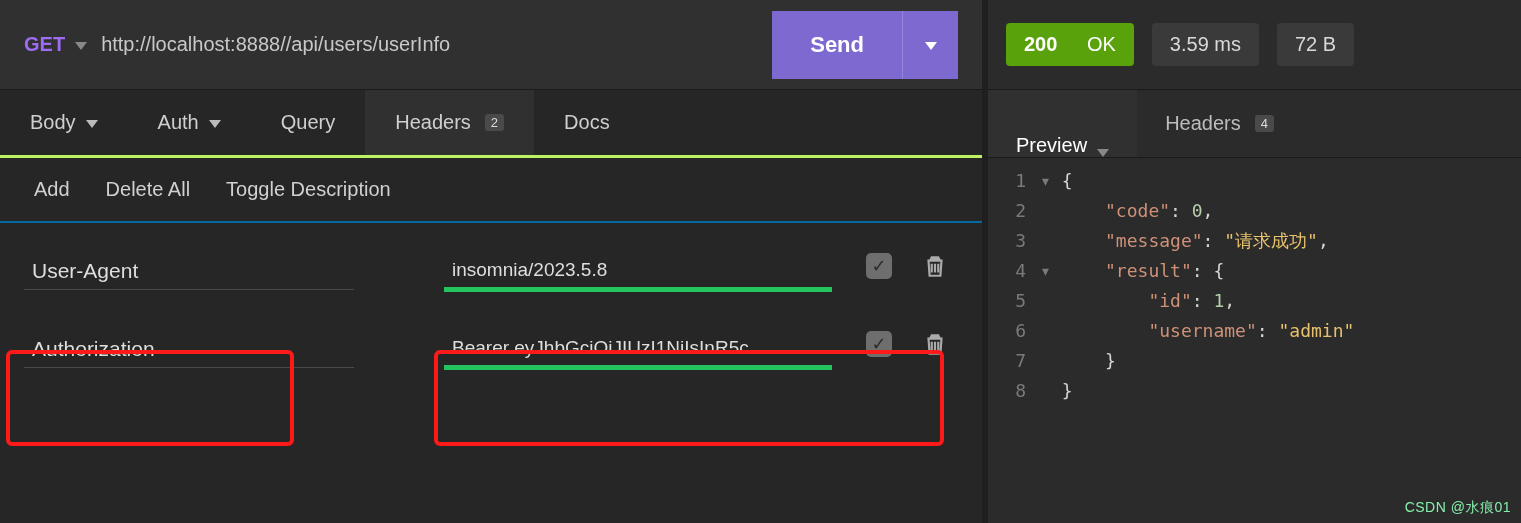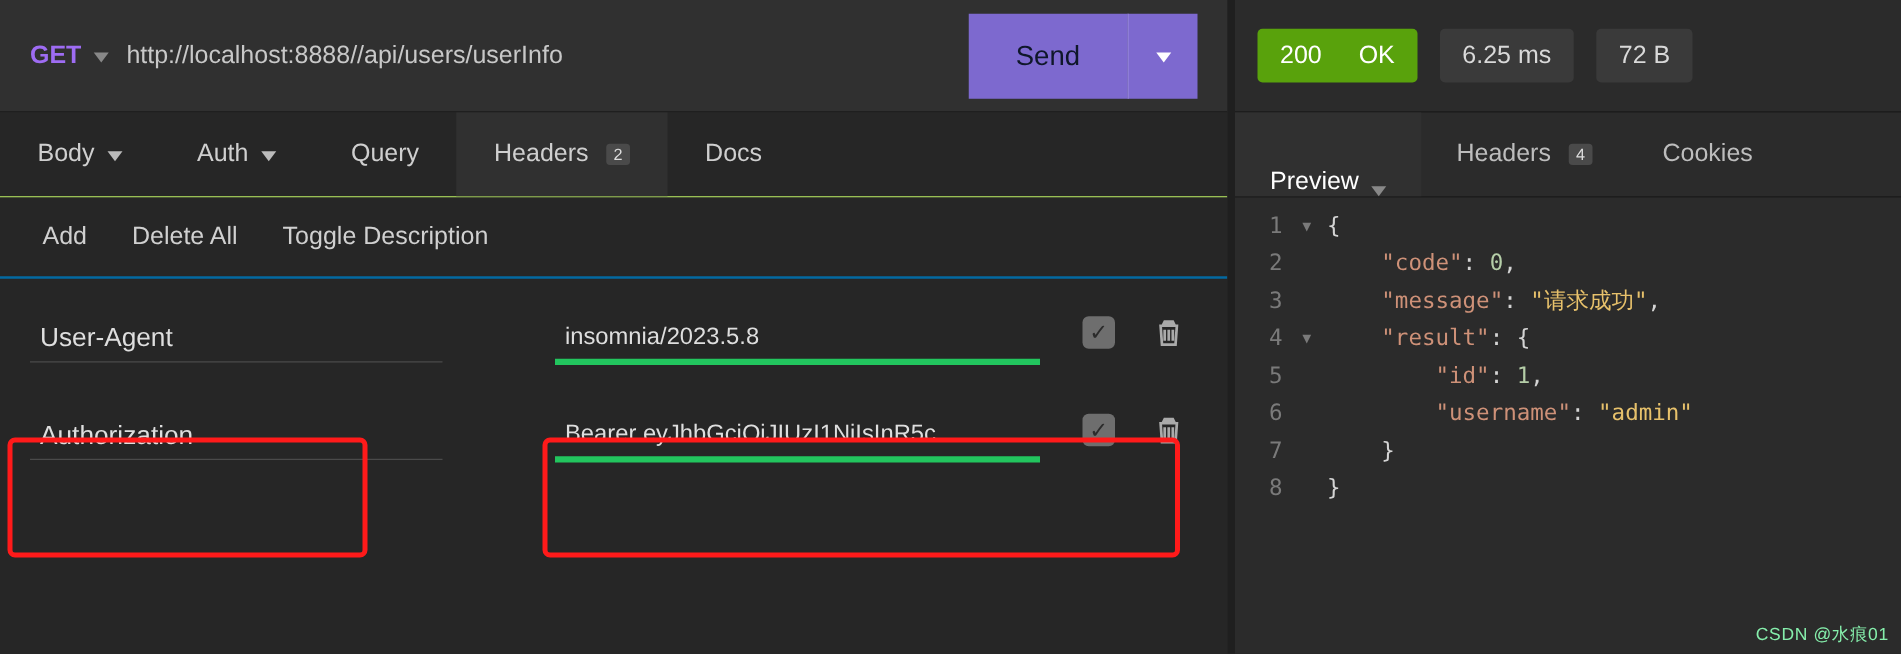--- a/index.html
+++ b/index.html
@@ -26,30 +26,30 @@
     display:flex; align-items:center; gap:10px;
   }
   .caret-down {
     width: 0; height: 0; border-left: 6px solid transparent;
     border-right: 6px solid transparent; border-top: 8px solid #888;
     margin-top: 3px;
   }
   .url { flex: 1; background: transparent; border: none; color: #c8c8c8; font-size: 20px; outline: none; }
   .sendgroup { display:flex; height:68px; }
   .btn-send {
-    background:#7d69cf; color:#0f172a; border:none; font-size: 22px;
-    padding: 0 38px; display:flex; align-items:center;
+    background:#7d69cf; color:#ffffff; border:none; font-size: 22px;
+    padding: 0 38px; display:flex; align-items:center;font-weight:bold;
   }
   .btn-send-caret {
     width:56px; background:#7d69cf; display:flex; align-items:center; justify-content:center;
     border-left:1px solid #9483db;
   }
   .btn-send-caret .caret-down{ border-top-color:#fff; }
   
-  .req-tabs { display:flex; height:68px; background:#262626; border-bottom:1px solid #bef264; }
+  .req-tabs { display:flex; height:68px; background:#262626; border-bottom:3px solid #bef264; }
   .req-tab {
     padding:0 30px; display:flex; align-items:center; gap:10px; color:#cfcfcf;
     font-size:20px; position:relative;
   }
   .req-tab.active { background:#303030; }
   .req-tab .caret-down{ border-top-color:#bbb; }
   .badge {
     font-size:13px; background:#4a4a4a; color:#ddd; padding:1px 6px;
     border-radius:3px; margin-left:4px; vertical-align:super;
   }
@@ -82,21 +82,21 @@
     position:absolute; border:4px solid #ff1a1a; border-radius:6px; pointer-events:none;
   }
   
   .response-pane { flex:1; display:flex; flex-direction:column; background:#2b2b2b; border-left:6px solid #1f1f1f; }
   .resp-status {
     height:90px; display:flex; align-items:center; padding:0 18px; gap:18px;
     border-bottom:1px solid #1a1a1a;
   }
   .pill { padding:10px 18px; border-radius:4px; font-size:20px; background:#3a3a3a; color:#d9d9d9; }
   .pill-ok { background:#59a20c; color:#fff; font-weight:400; }
-  .pill-ok b { font-weight:400; }
+  .pill-ok b { font-weight:700; }
   .resp-tabs { display:flex; height:68px; border-bottom:1px solid #1a1a1a; }
   .resp-tab { padding:0 28px; display:flex; align-items:center; gap:10px; font-size:20px; color:#bdbdbd; }
   .resp-tab.active { color:#fff; background:#303030;align-items:flex-end; }
   
   .code {
     font-family: "Consolas","Menlo",monospace; font-size:18px; line-height:30px;
     padding:8px 0 0 0; white-space:pre;
   }
   .gut { display:inline-block; width:52px; text-align:right; color:#7a7a7a; padding-right:14px; }
   .fold { color:#7a7a7a; }
@@ -176,35 +176,32 @@
       </div>
     </div>
   </div>
 
   <div class="response-pane">
     <div class="resp-status">
       <div class="pill pill-ok">
         <b>200</b>
         <span style="margin-left:24px;">OK</span>
       </div>
-      <div class="pill">6.25 ms</div>
+      <div class="pill">3.59 ms</div>
       <div class="pill">72 B</div>
     </div>
     <div class="resp-tabs">
       <div class="resp-tab active">
         <span>Preview</span>
         <span class="caret-down"></span>
       </div>
       <div class="resp-tab">
         <span>Headers</span>
         <span class="badge">4</span>
       </div>
-      <div class="resp-tab">
-        <span>Cookies</span>
-      </div>
     </div>
     <div class="code" id="code"><div><span class="gut">1</span><span class="fold">▾ </span><span class="br">{</span></div><div><span class="gut">2</span><span class="fold">  </span><span class="key">    "code"</span><span class="br">: </span><span class="num">0</span><span class="br">,</span></div><div><span class="gut">3</span><span class="fold">  </span><span class="key">    "message"</span><span class="br">: </span><span class="str">"请求成功"</span><span class="br">,</span></div><div><span class="gut">4</span><span class="fold">▾ </span><span class="key">    "result"</span><span class="br">: </span><span class="br">{</span></div><div><span class="gut">5</span><span class="fold">  </span><span class="key">        "id"</span><span class="br">: </span><span class="num">1</span><span class="br">,</span></div><div><span class="gut">6</span><span class="fold">  </span><span class="key">        "username"</span><span class="br">: </span><span class="str">"admin"</span></div><div><span class="gut">7</span><span class="fold">  </span><span class="br">    }</span></div><div><span class="gut">8</span><span class="fold">  </span><span class="br">}</span></div></div>
   </div>
 </div>
 
 <div class="highlight-box" style="left:6px;  top:350px; width:288px; height:96px;"></div>
 <div class="highlight-box" style="left:434px;top:350px; width:510px; height:96px;"></div>
 
 <div class="watermark">CSDN @水痕01</div>
 

